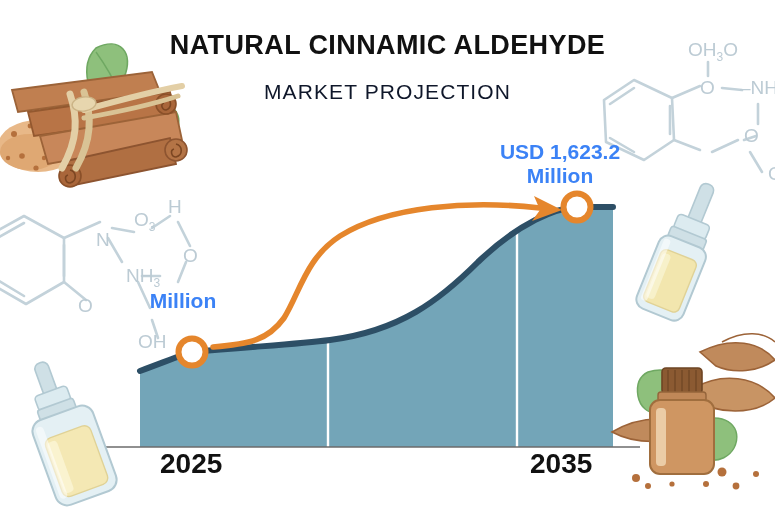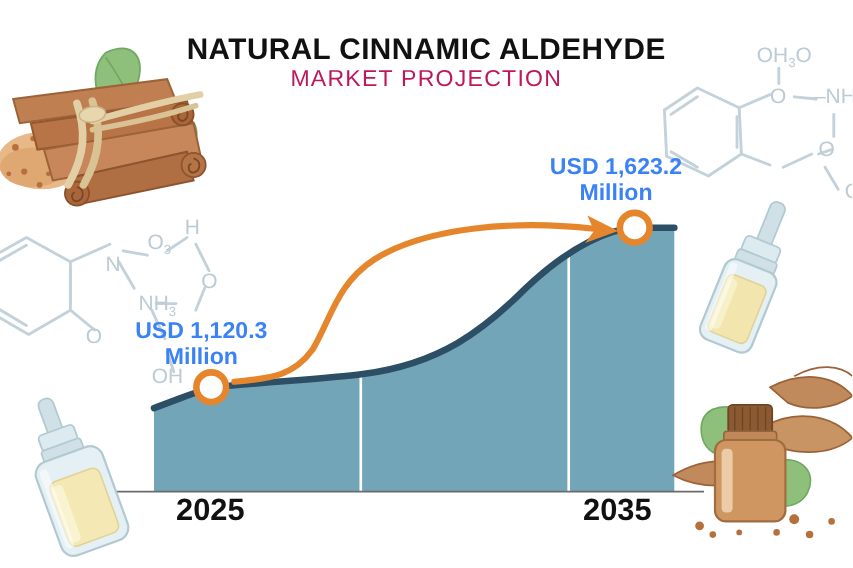--- a/index.html
+++ b/index.html
@@ -12,22 +12,22 @@
   }
   #stage{position:relative;width:775px;height:516px;overflow:hidden;background:#fff;}
 
   
   .title-block{position:absolute;left:0;top:30px;width:775px;text-align:center;z-index:30;}
   .title-main{
     font-size:27px;font-weight:bold;letter-spacing:.4px;color:#111;
     line-height:1.12;white-space:nowrap;
   }
   .title-sub{
-    font-size:21px;font-weight:normal;letter-spacing:1.1px;color:#be185d;
-    margin-top:0;white-space:nowrap;
+    font-size:21px;font-weight:normal;letter-spacing:1.1px;color:#0f172a;
+    margin-top:20px;white-space:nowrap;
   }
 
   
   .anno{position:absolute;z-index:40;color:#3b82f6;font-weight:bold;text-align:center;line-height:1.12;}
   .anno .l1,.anno .l2{display:block;white-space:nowrap;}
   #label-start{left:78px;top:289px;width:210px;font-size:21px;}
   #label-end{left:455px;top:140px;width:210px;font-size:21px;}
   #label-cagr{left:318px;top:187px;width:125px;font-size:17px;}
 
   .yearlbl{
@@ -243,21 +243,20 @@
       <circle cx="756" cy="474" r="3" fill="#b5703c"></circle>
     </g>
   </svg>
 
   <div class="title-block">
     <div class="title-main">NATURAL CINNAMIC ALDEHYDE</div>
     <div class="title-sub">MARKET PROJECTION</div>
   </div>
 
   <div class="anno" id="label-start">
-    <span class="l1">USD 1,120.3</span>
     <span class="l2">Million</span>
   </div>
 
   <div class="anno" id="label-end">
     <span class="l1">USD 1,623.2</span>
     <span class="l2">Million</span>
   </div>
 
 
   <div class="yearlbl" id="year-start">2025</div>

